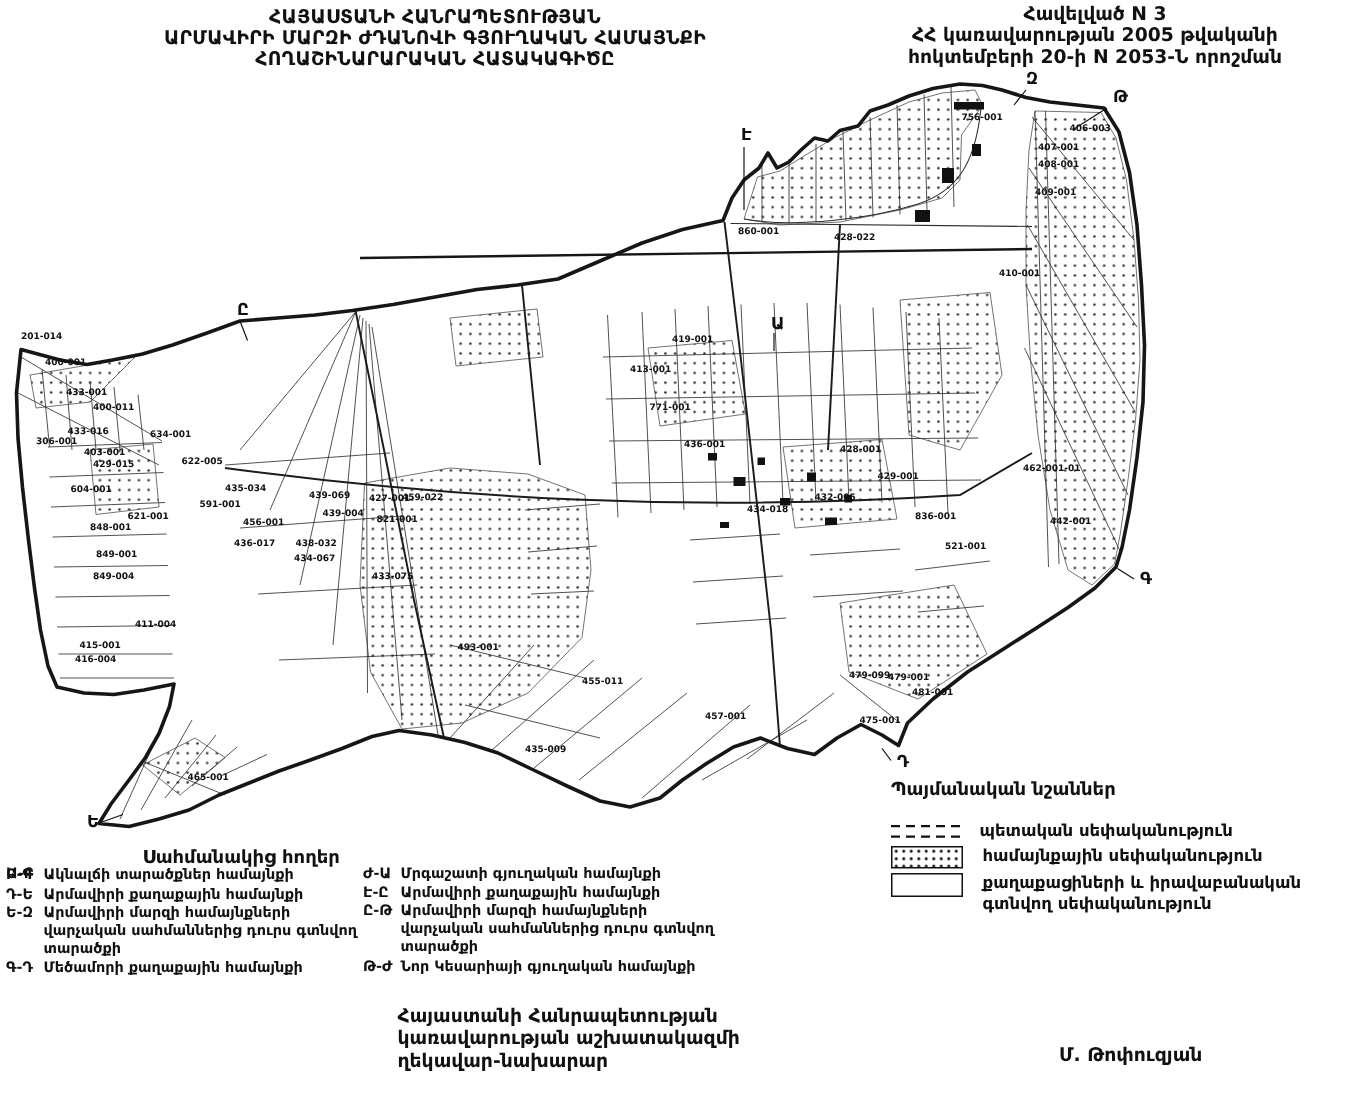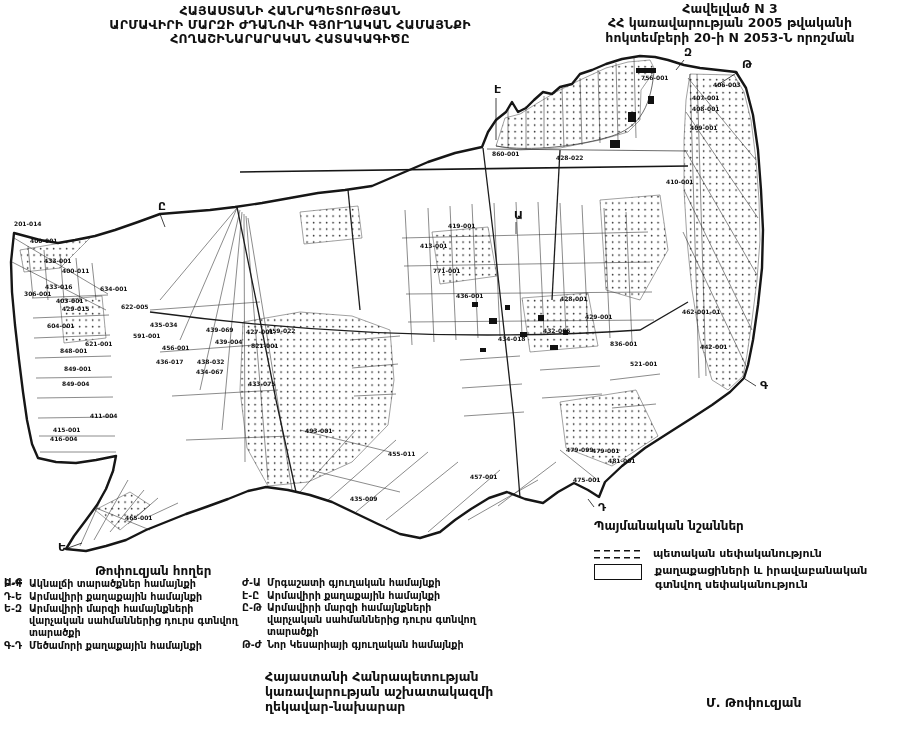--- a/index.html
+++ b/index.html
@@ -228,21 +228,21 @@
   <div>ԱՐՄԱՎԻՐԻ ՄԱՐԶԻ ԺԴԱՆՈՎԻ ԳՅՈՒՂԱԿԱՆ ՀԱՄԱՅՆՔԻ</div>
   <div>ՀՈՂԱՇԻՆԱՐԱՐԱԿԱՆ ՀԱՏԱԿԱԳԻԾԸ</div>
 </div>
 
 <div class="abs" id="annex-block">
   <div>Հավելված N 3</div>
   <div>ՀՀ կառավարության 2005 թվականի</div>
   <div>հոկտեմբերի 20-ի N 2053-Ն որոշման</div>
 </div>
 
-<div class="abs" id="adjacent-heading">Թոփուզյան հողեր</div>
+<div class="abs" id="adjacent-heading">Սահմանակից հողեր</div>
 
 <div class="abs" id="adjacent-cols">
   <div class="adj-col left">
     <div class="adj-item">
       <span class="adj-code">Ա-Բ</span>
     </div>
     <div class="adj-item">
       <span class="adj-code">Բ-Գ</span>
       <span>Ակնալճի տարածքներ համայնքի</span>
     </div>
@@ -279,20 +279,24 @@
   </div>
 </div>
 
 <div class="abs" id="legend-block">
   <div id="legend-heading">Պայմանական նշաններ</div>
   <div class="lg-row">
     <div class="lg-swatch sw-dashed"></div>
     <div class="lg-label">պետական սեփականություն</div>
   </div>
   <div class="lg-row">
+    <div class="lg-swatch sw-dotted"></div>
+    <div class="lg-label">համայնքային սեփականություն</div>
+  </div>
+  <div class="lg-row">
     <div class="lg-swatch sw-outline"></div>
     <div class="lg-label">քաղաքացիների և իրավաբանական գտնվող սեփականություն</div>
   </div>
 </div>
 
 <div class="abs" id="footer-block">
   <div>Հայաստանի Հանրապետության</div>
   <div>կառավարության աշխատակազմի</div>
   <div>ղեկավար-նախարար</div>
 </div>

